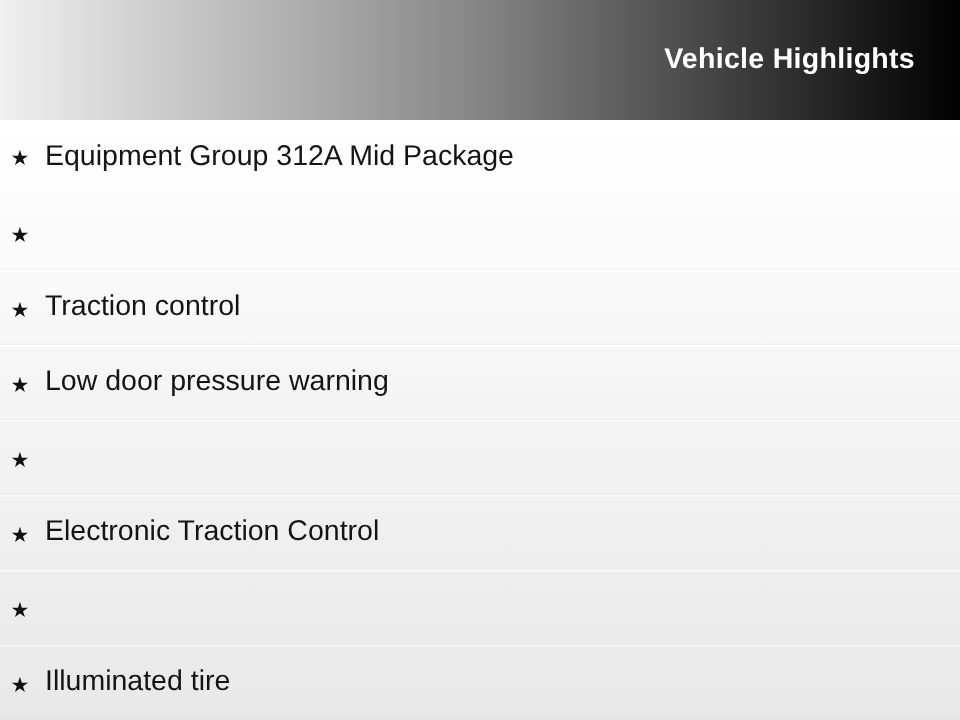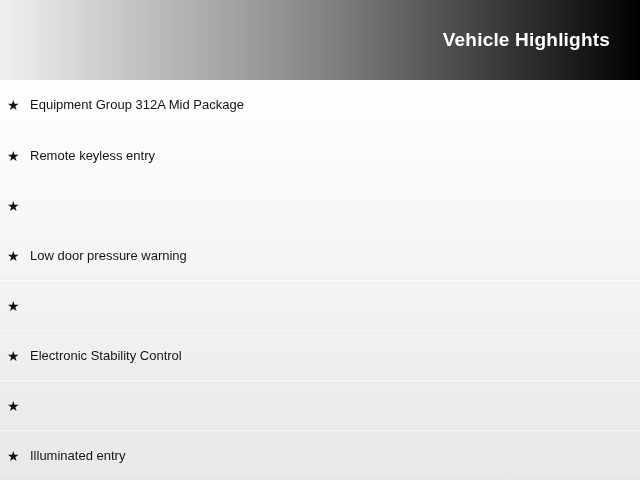--- a/index.html
+++ b/index.html
@@ -55,21 +55,21 @@
     .row:first-child { border-top: none; }
     .star {
       flex: 0 0 23px;
       width: 23px;
       font-size: 14px;
       line-height: 1;
       color: #111111;
       text-align: left;
     }
     .label {
-      font-size: 13px;
+      font-size: 19px;
       color: #141414;
       line-height: 1.2;
       white-space: nowrap;
     }
   </style>
 </head>
 <body>
 
 <div class="page">
 
@@ -79,45 +79,45 @@
 
   <div class="list">
 
     <div class="row">
       <span class="star">★</span>
       <span class="label">Equipment Group 312A Mid Package</span>
     </div>
 
     <div class="row">
       <span class="star">★</span>
-      <span class="label">Remote keyless entry</span>
     </div>
 
     <div class="row">
       <span class="star">★</span>
+      <span class="label">Traction control</span>
     </div>
 
     <div class="row">
       <span class="star">★</span>
       <span class="label">Low door pressure warning</span>
     </div>
 
     <div class="row">
       <span class="star">★</span>
     </div>
 
     <div class="row">
       <span class="star">★</span>
-      <span class="label">Electronic Stability Control</span>
+      <span class="label">Electronic Traction Control</span>
     </div>
 
     <div class="row">
       <span class="star">★</span>
     </div>
 
     <div class="row">
       <span class="star">★</span>
-      <span class="label">Illuminated entry</span>
+      <span class="label">Illuminated tire</span>
     </div>
 
   </div>
 
 </div>
 
 </body></html>

